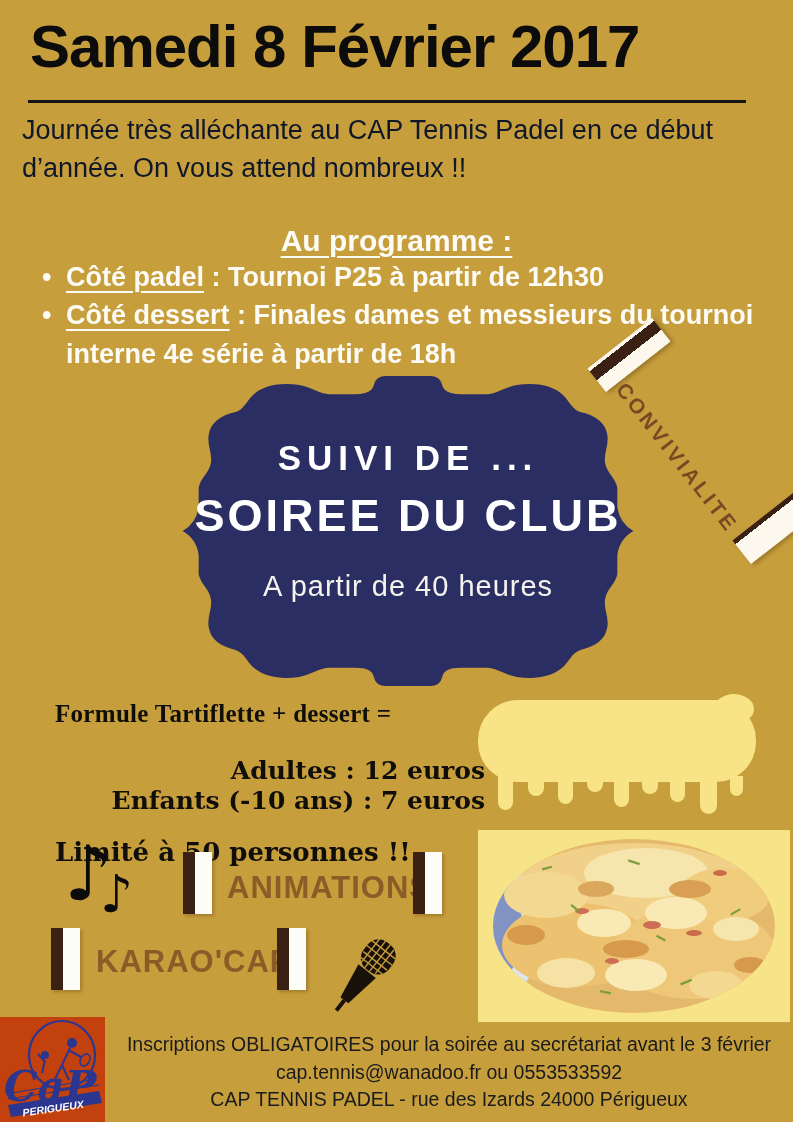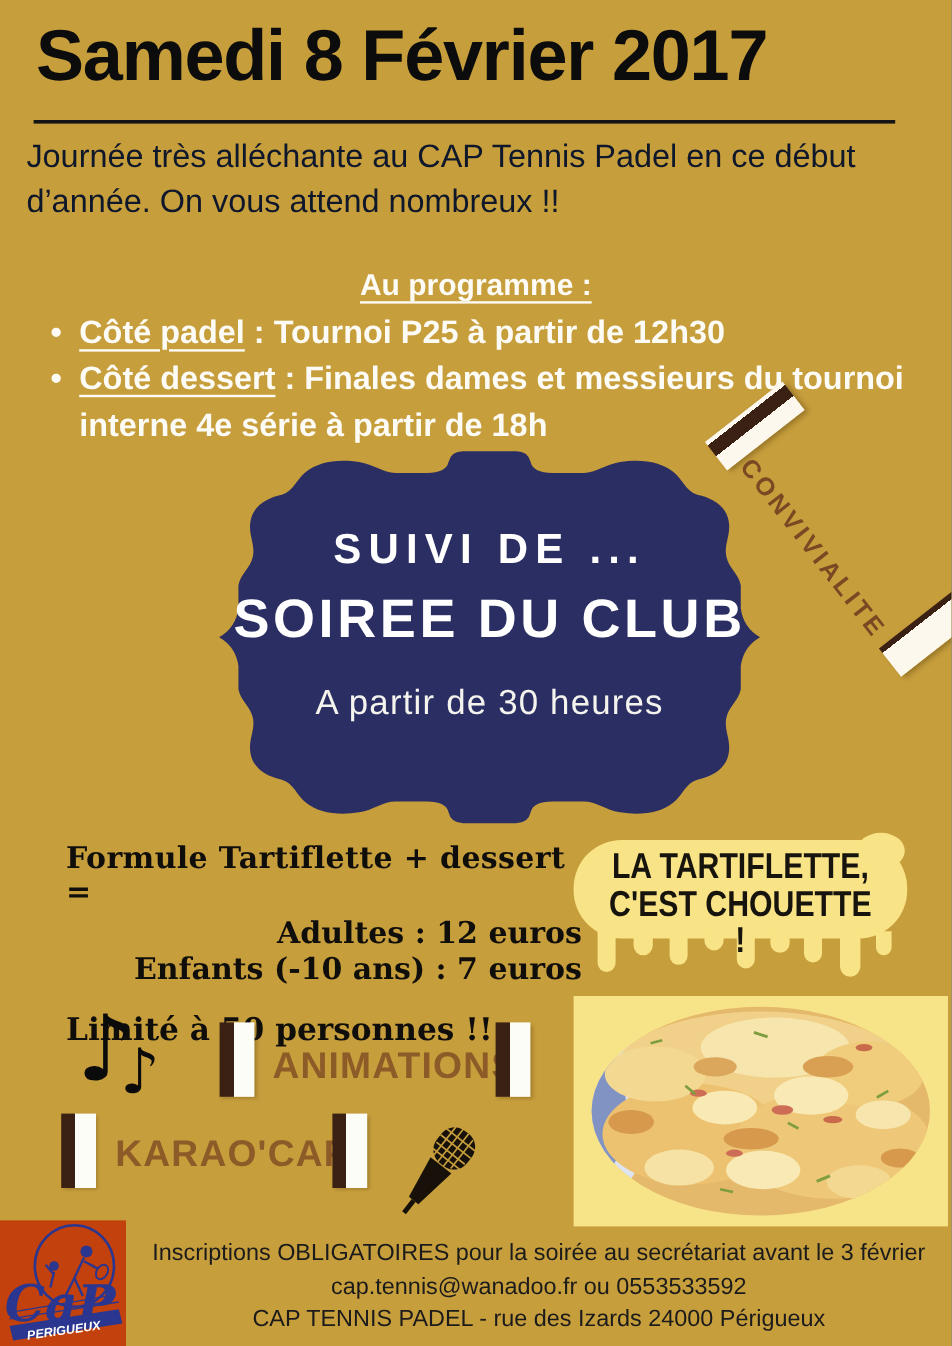--- a/index.html
+++ b/index.html
@@ -20,21 +20,21 @@
     position:absolute;left:28px;top:100px;width:718px;height:3px;
     background:#141414;
   }
   .intro{
     position:absolute;left:22px;top:112px;width:750px;
     font-size:27px;font-weight:normal;color:#0f172a;line-height:1.4;
   }
   
   .program-heading{
     position:absolute;left:0;top:224px;width:793px;text-align:center;
-    font-size:25px;font-weight:bold;color:#fdfbf5;
+    font-size:30px;font-weight:bold;color:#fdfbf5;
   }
   .program-heading span{text-decoration:underline;text-underline-offset:5px;text-decoration-thickness:2px;}
   .program-list{
     position:absolute;left:42px;top:258px;width:738px;
     font-size:27px;font-weight:bold;color:#fdfbf5;line-height:1.42;
   }
   .bullet-line{display:flex;gap:10px;}
   .bullet{width:14px;flex:0 0 14px;}
   .u{text-decoration:underline;text-underline-offset:5px;text-decoration-thickness:2px;}
   
@@ -64,21 +64,21 @@
   .frame-text{position:absolute;width:100%;text-align:center;color:#ffffff;}
   .ft1{top:66px;font-size:35px;font-weight:800;letter-spacing:6px;}
   .ft2{top:118px;font-size:45px;font-weight:800;letter-spacing:3px;}
   .ft3{top:198px;font-size:29px;font-weight:400;letter-spacing:1px;color:#f4f3ee;}
   
   .pricing{
     position:absolute;left:55px;top:700px;width:430px;
     font-family:"DejaVu Serif", serif;
     font-weight:bold;color:#100e0b;
   }
-  .pricing .p1{font-size:25px;margin-bottom:5px;letter-spacing:.3px;}
+  .pricing .p1{font-size:25px;margin-bottom:28px;letter-spacing:.3px;font-family:Liberation Serif, serif;}
   .pricing .p2,.pricing .p3{font-size:25px;line-height:1.18;text-align:right;}
   .pricing .p4{font-size:26px;margin-top:22px;}
   
   .blob{position:absolute;left:478px;top:694px;width:282px;height:130px;}
   .blob-body{
     position:absolute;left:0;top:6px;width:278px;height:82px;
     background:#f8e386;border-radius:40px;
   }
   .blob-bump{position:absolute;background:#f8e386;border-radius:50%;}
   .drip{position:absolute;background:#f8e386;border-radius:0 0 9px 9px;top:82px;}
@@ -151,21 +151,21 @@
         Q198,312 196,303 Q194,294 178,294 L152,294
         C142,294 134,301 122,303 C104,306 88,303 78,295 C70,289 68,279 58,276
         C44,273 34,266 32,254 C30,243 36,235 34,225 C32,215 24,211 22,201
         L22,182 Q20,166 6,158 Q20,150 22,134 L22,115
         C24,105 32,101 34,91 C36,81 30,73 32,62 C34,50 44,43 58,40
         C68,37 70,27 78,21 C88,13 104,10 122,13 C134,15 142,22 152,22
         L178,22 Q194,22 196,13 Q198,4 208,4 Z"></path>
     </svg>
     <div class="frame-text ft2">SOIREE DU CLUB</div>
     <div class="frame-text ft1">SUIVI DE ...</div>
-    <div class="frame-text ft3">A partir de 30 heures</div>
+    <div class="frame-text ft3">A partir de 40 heures</div>
   </div>
 
   <div class="pricing">
     <div class="p1">Formule Tartiflette + dessert =</div>
     <div class="p2">Adultes : 12 euros</div>
     <div class="p3">Enfants (-10 ans) : 7 euros</div>
     <div class="p4">Limité à 50 personnes !!</div>
   </div>
 
   <div class="blob">
@@ -173,24 +173,20 @@
     <div class="blob-bump" style="left:236px;top:0;width:40px;height:30px;"></div>
     <div class="drip" style="left:20px;width:15px;height:34px;"></div>
     <div class="drip" style="left:50px;width:16px;height:20px;"></div>
     <div class="drip" style="left:80px;width:15px;height:28px;"></div>
     <div class="drip" style="left:109px;width:16px;height:16px;"></div>
     <div class="drip" style="left:136px;width:15px;height:31px;"></div>
     <div class="drip" style="left:164px;width:16px;height:18px;"></div>
     <div class="drip" style="left:192px;width:15px;height:26px;"></div>
     <div class="drip" style="left:222px;width:17px;height:38px;"></div>
     <div class="drip" style="left:252px;width:13px;height:20px;"></div>
-    <div class="blob-text">
-      <div>LA TARTIFLETTE,</div>
-      <div>C'EST CHOUETTE !</div>
-    </div>
   </div>
 
   <div class="note-icon" style="left:64px;top:836px;font-size:76px;">♪</div>
   <div class="note-icon" style="left:100px;top:868px;font-size:52px;">♪</div>
 
   <div class="stripe-bar" style="left:183px;top:852px;"></div>
   <div class="brown-label" style="left:227px;top:870px;">ANIMATIONS</div>
   <div class="stripe-bar" style="left:413px;top:852px;"></div>
 
   <div class="stripe-bar" style="left:51px;top:928px;"></div>

